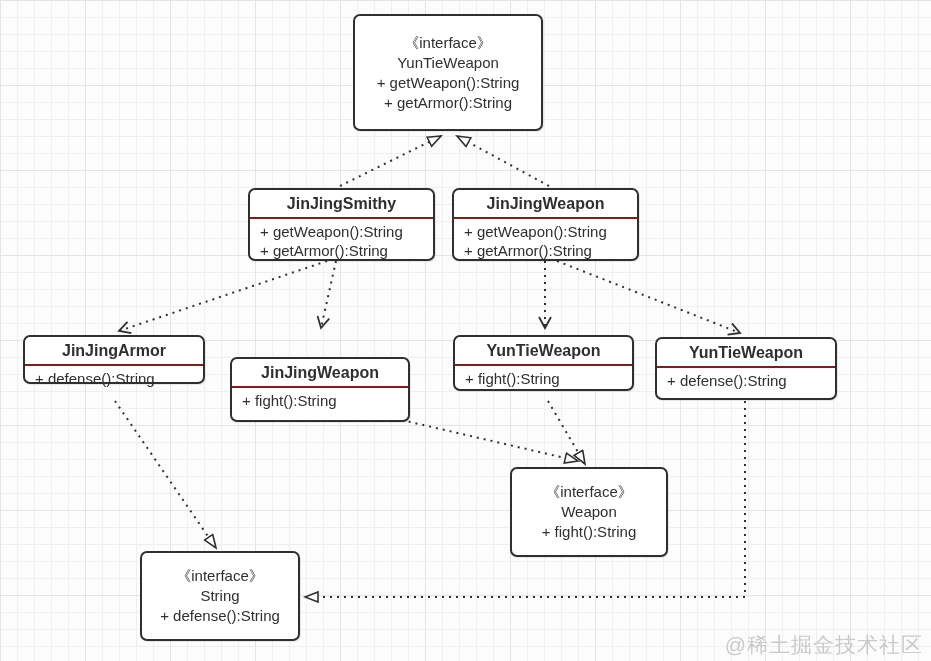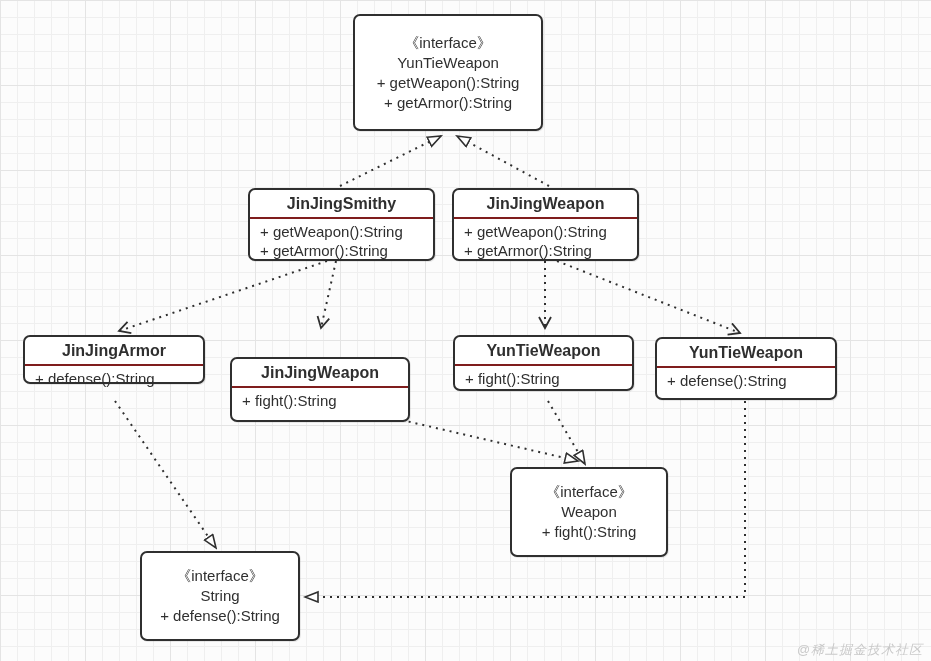--- a/index.html
+++ b/index.html
@@ -58,24 +58,23 @@
   .iface div {
     font-size: 15px;
     line-height: 20px;
     white-space: nowrap;
   }
 
   .watermark {
     position: absolute;
     right: 8px;
     bottom: 2px;
-    font-size: 13px;
+    font-size: 21px;
     color: #c9c9c9;
     letter-spacing: 1px;
-    font-style: italic;
   }
 </style>
 </head>
 <body>
 
 <div class="canvas">
 
   <svg class="wires" viewBox="0 0 931 661" xmlns="http://www.w3.org/2000/svg">
     <defs>
       <marker id="tri" markerUnits="userSpaceOnUse" markerWidth="16" markerHeight="14" refX="14" refY="6" orient="auto">

